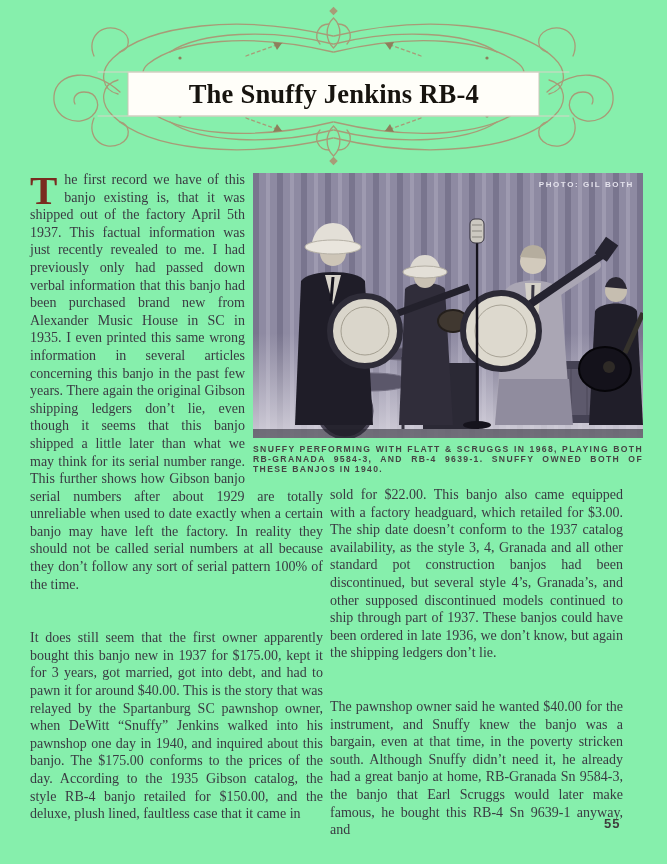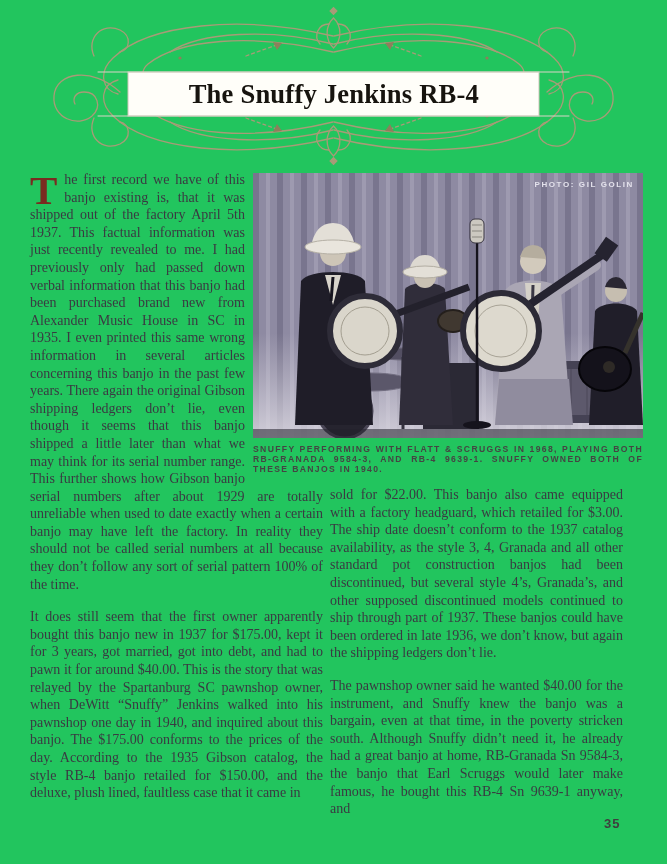--- a/index.html
+++ b/index.html
@@ -1,19 +1,19 @@
 <!DOCTYPE html>
 <html><head>
 <meta charset="utf-8">
 <style>
   * { margin:0; padding:0; box-sizing:border-box; }
   html,body { background:#fdfdfc; }
   .page {
     position:relative; width:667px; height:864px;
-    background:#22c55e; overflow:hidden;
+    background:#86efac; overflow:hidden;
     font-family:"Liberation Serif", serif; color:#3a3a42;
   }
 
   
   .ornament { position:absolute; left:28px; top:6px; width:611px; height:162px; }
   .ornament svg { width:100%; height:100%; display:block; }
   .title-wrap {
     position:absolute; left:128px; top:72px; width:411px; height:44px;
     display:flex; align-items:center; justify-content:center;
   }
@@ -22,21 +22,21 @@
     font-size:28px; color:#17140f; white-space:nowrap;
     transform:scaleX(.95); letter-spacing:.2px;
   }
 
   
   .col-left  { position:absolute; left:30px;  top:171px; width:293px; }
   .col-right { position:absolute; left:330px; top:486px; width:293px; }
   .para {
     font-size:14px; line-height:17.6px; text-align:justify; color:#3a3a42;
   }
-  .para + .para { margin-top:15px; }
+  .para + .para { margin-top:36px; }
   .photo-spacer { float:right; width:78px; height:315px; }
   .dropcap {
     float:left; font-weight:bold; font-size:41px; line-height:32px;
     color:#7a2b20; padding:3px 7px 0 0; font-family:"Liberation Serif", serif;
   }
 
   
   .photo-figure { position:absolute; left:253px; top:173px; width:390px; }
   .photo { position:relative; width:390px; height:265px; background:#8e8aa2; }
   .photo svg { display:block; width:100%; height:100%; }
@@ -178,25 +178,25 @@
 
         <line x1="224" y1="68" x2="224" y2="252" stroke="#15131c" stroke-width="2.5"></line>
         <ellipse cx="224" cy="252" rx="14" ry="4" fill="#15131c"></ellipse>
         <rect x="217" y="46" width="14" height="24" rx="5" fill="#ccc8c0" stroke="#3a3742"></rect>
         <line x1="219" y1="52" x2="229" y2="52" stroke="#8a8780"></line>
         <line x1="219" y1="58" x2="229" y2="58" stroke="#8a8780"></line>
         <line x1="219" y1="64" x2="229" y2="64" stroke="#8a8780"></line>
 
         <rect y="256" width="390" height="9" fill="#23212c" opacity="0.55"></rect>
       </svg>
-      <div class="credit">PHOTO: GIL GOLIN</div>
+      <div class="credit">PHOTO: GIL BOTH</div>
     </div>
     <figcaption class="caption">SNUFFY PERFORMING WITH FLATT &amp; SCRUGGS IN 1968, PLAYING BOTH RB-GRANADA 9584-3, AND RB-4 9639-1. SNUFFY OWNED BOTH OF THESE BANJOS IN 1940.</figcaption>
   </figure>
 
   <section class="col-right">
     <p class="para">sold for $22.00. This banjo also came equipped with a factory headguard, which retailed for $3.00. The ship date doesn’t conform to the 1937 catalog availability, as the style 3, 4, Granada and all other standard pot construction banjos had been discontinued, but several style 4’s, Granada’s, and other supposed discontinued models continued to ship through part of 1937. These banjos could have been ordered in late 1936, we don’t know, but again the shipping ledgers don’t lie.</p>
     <p class="para">The pawnshop owner said he wanted $40.00 for the instrument, and Snuffy knew the banjo was a bargain, even at that time, in the poverty stricken south. Although Snuffy didn’t need it, he already had a great banjo at home, RB-Granada Sn 9584-3, the banjo that Earl Scruggs would later make famous, he bought this RB-4 Sn 9639-1 anyway, and</p>
   </section>
 
-  <div class="page-number">35</div>
+  <div class="page-number">55</div>
 
 </div>
 
 </body></html>

